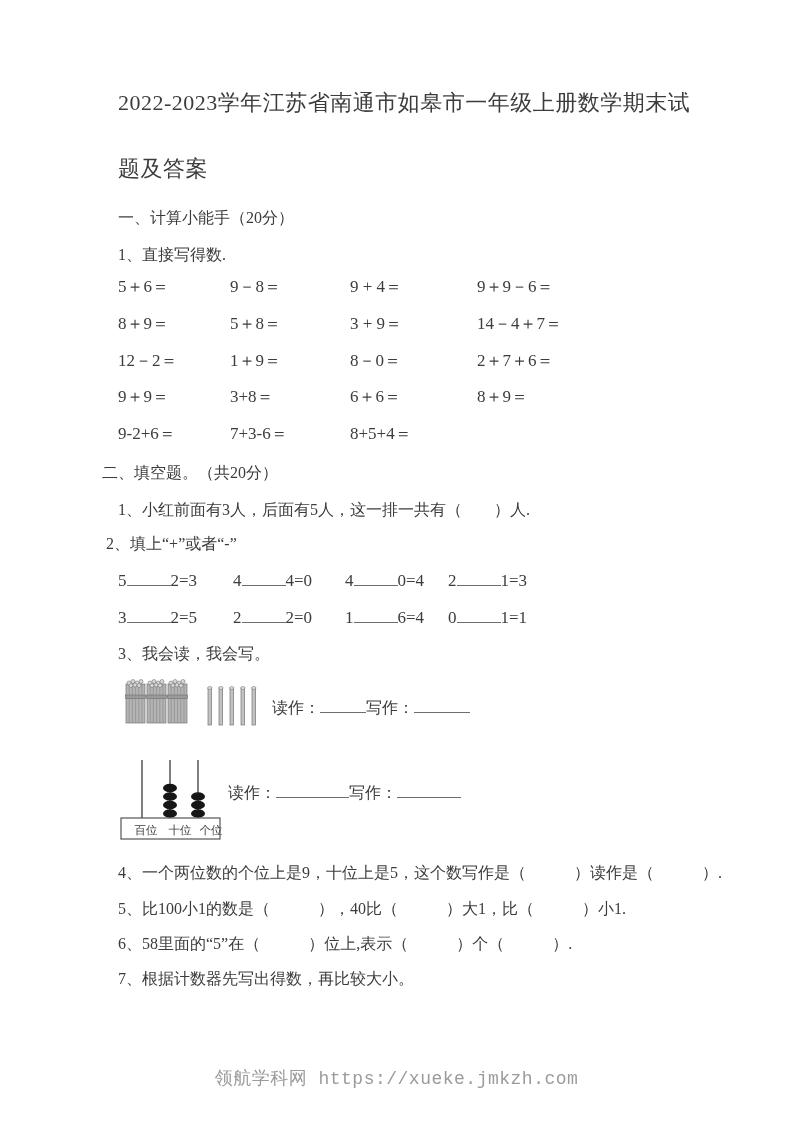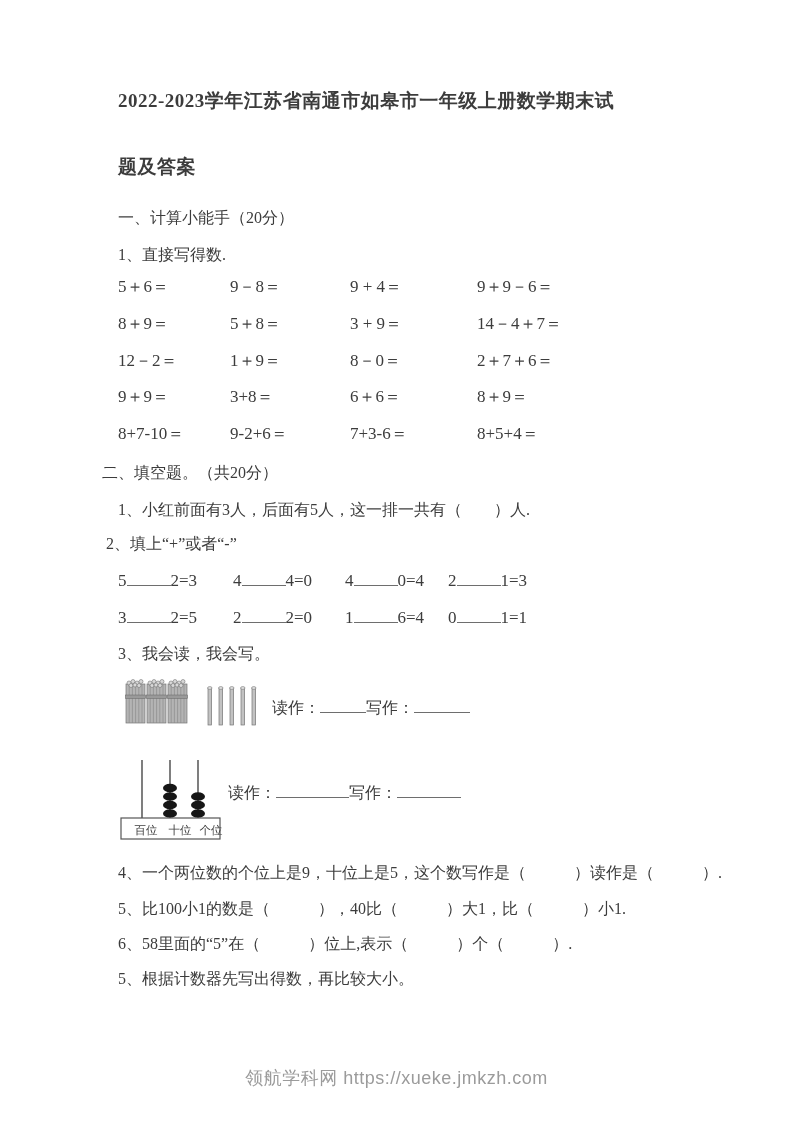--- a/index.html
+++ b/index.html
@@ -5,21 +5,21 @@
   html,body{margin:0;padding:0;background:#ffffff;}
   .page{
     position:relative;
     width:793px;height:1122px;
     background:#ffffff;
     font-family:"Liberation Serif",serif;
     color:#3c3c3c;
     overflow:hidden;
   }
   .abs{position:absolute;white-space:nowrap;line-height:1.2;}
-  .title{font-size:19px;font-weight:bold;letter-spacing:0.5px;}
+  .title{font-size:22px;font-weight:normal;letter-spacing:0.5px;}
   .body-text{font-size:16px;}
   .calc-grid{
     position:absolute;left:118px;top:278px;width:600px;
     display:grid;grid-template-columns:112px 120px 127px auto;
     grid-auto-rows:36.8px;
     font-size:17px;line-height:1.1;
   }
   .fill-grid{
     position:absolute;left:118px;top:571px;width:560px;
     display:grid;grid-template-columns:115px 112px 103px auto;
@@ -30,21 +30,21 @@
     display:inline-block;
     border-bottom:1px solid #6e6e6e;
     height:14px;
     vertical-align:baseline;
   }
   .w44{width:44px}.w46{width:46px}.w56{width:56px}.w64{width:64px}.w73{width:73px}
   .du-row{font-size:16px;}
   .footer{
     position:absolute;left:0;top:1066px;width:100%;
     text-align:center;
-    font-family:Liberation Sans, sans-serif;
+    font-family:Liberation Mono, monospace;
     font-size:18px;color:#9b9b9b;letter-spacing:0.5px;
   }
   svg text{font-family:"Liberation Serif",serif;}
 </style>
 </head>
 <body>
 
 <div class="page">
 
   <div class="abs title" style="left:118px;top:90px;">2022-2023学年江苏省南通市如皋市一年级上册数学期末试</div>
@@ -63,21 +63,20 @@
     <span>3 + 9＝</span>
     <span>14－4＋7＝</span>
     <span>12－2＝</span>
     <span>1＋9＝</span>
     <span>8－0＝</span>
     <span>2＋7＋6＝</span>
     <span>9＋9＝</span>
     <span>3+8＝</span>
     <span>6＋6＝</span>
     <span>8＋9＝</span>
-    <span>8+7-10＝</span>
     <span>9-2+6＝</span>
     <span>7+3-6＝</span>
     <span>8+5+4＝</span>
   </div>
 
   <div class="abs body-text" style="left:102px;top:463px;">二、填空题。（共20分）</div>
   <div class="abs body-text" style="left:118px;top:500px;">1、小红前面有3人，后面有5人，这一排一共有（　　）人.</div>
   <div class="abs body-text" style="left:106px;top:534px;">2、填上“+”或者“-”</div>
 
   <div class="fill-grid">
@@ -153,17 +152,17 @@
     <text x="95" y="81" text-anchor="middle" font-size="11.5" fill="#3c3c3c">个位</text>
   </svg>
 
   <div class="abs du-row" style="left:228px;top:783px;">
     <span>读作：</span><span class="blank w73"></span><span>写作：</span><span class="blank w64"></span>
   </div>
 
   <div class="abs body-text" style="left:118px;top:863px;">4、一个两位数的个位上是9，十位上是5，这个数写作是（　　　）读作是（　　　）.</div>
   <div class="abs body-text" style="left:118px;top:899px;">5、比100小1的数是（　　　），40比（　　　）大1，比（　　　）小1.</div>
   <div class="abs body-text" style="left:118px;top:934px;">6、58里面的“5”在（　　　）位上,表示（　　　）个（　　　）.</div>
-  <div class="abs body-text" style="left:118px;top:969px;">5、根据计数器先写出得数，再比较大小。</div>
+  <div class="abs body-text" style="left:118px;top:969px;">7、根据计数器先写出得数，再比较大小。</div>
 
   <div class="footer">领航学科网 https://xueke.jmkzh.com</div>
 
 </div>
 
 </body></html>

